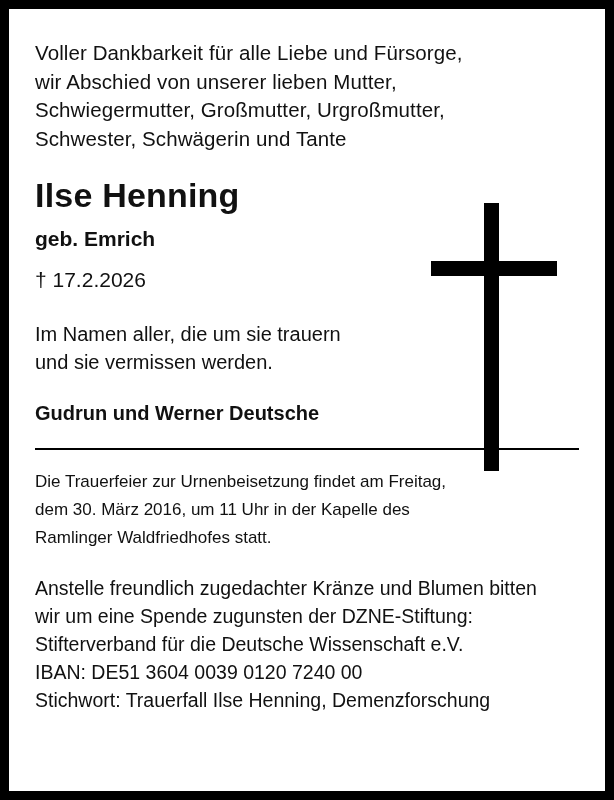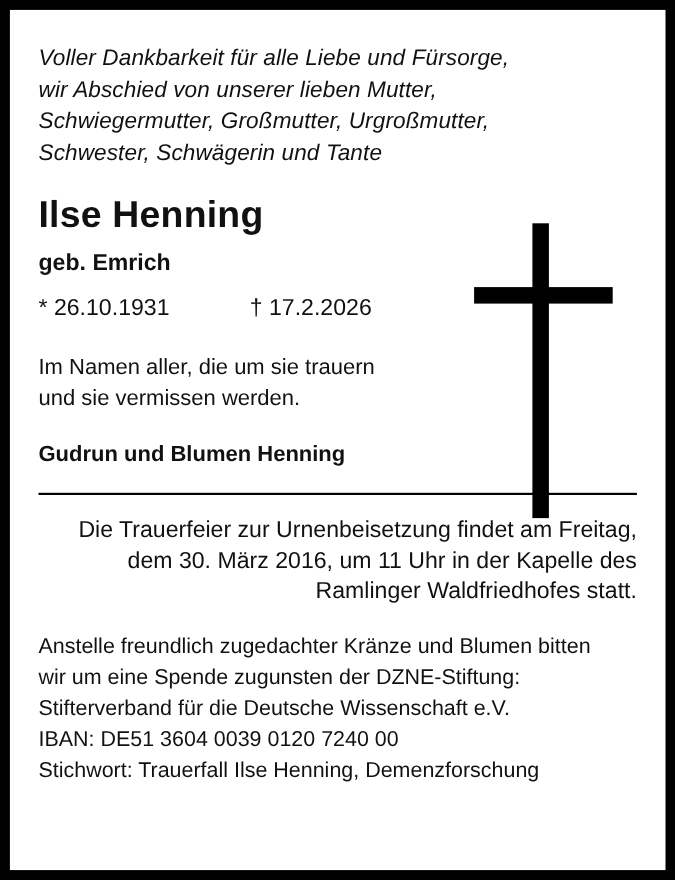--- a/index.html
+++ b/index.html
@@ -21,21 +21,21 @@
     height: 800px;
     border: 9px solid #000000;
     background: #ffffff;
     padding: 30px 26px 0 26px;
   }
   .intro {
     font-size: 20.5px;
     line-height: 28.5px;
     letter-spacing: 0.1px;
   }
-  .intro div { white-space: nowrap; font-style: italic; }
+  .intro div { white-space: nowrap; }
 
   .name-block {
     margin-top: 22px;
     position: relative;
     z-index: 2;
   }
   .full-name {
     font-size: 34px;
     font-weight: bold;
     line-height: 40px;
@@ -71,23 +71,22 @@
   }
 
   .rule {
     margin-top: 22px;
     border-top: 2px solid #000000;
     width: 100%;
   }
 
   .ceremony {
     margin-top: 18px;
-    font-size: 21px;
+    font-size: 17px;
     line-height: 28px;
-    text-align: right;
   }
   .ceremony div { white-space: nowrap; }
 
   .donation {
     margin-top: 22px;
     font-size: 19.5px;
     line-height: 28px;
   }
   .donation div { white-space: nowrap; }
 
@@ -142,31 +141,30 @@
 
   <div class="cross">
     <div class="vbar"></div>
     <div class="hbar"></div>
   </div>
 
   <div class="name-block">
     <div class="full-name">Ilse Henning</div>
     <div class="maiden">geb. Emrich</div>
     <div class="dates">
-      <span class="born">* 26.10.1931</span>
       <span class="died">† 17.2.2026</span>
     </div>
   </div>
 
   <div class="mourn">
     <div>Im Namen aller, die um sie trauern</div>
     <div>und sie vermissen werden.</div>
   </div>
 
-  <div class="family">Gudrun und Blumen Henning</div>
+  <div class="family">Gudrun und Werner Deutsche</div>
 
   <div class="rule"></div>
 
   <div class="ceremony">
     <div>Die Trauerfeier zur Urnenbeisetzung findet am Freitag,</div>
     <div>dem 30. März 2016, um 11 Uhr in der Kapelle des</div>
     <div>Ramlinger Waldfriedhofes statt.</div>
   </div>
 
   <div class="donation">

